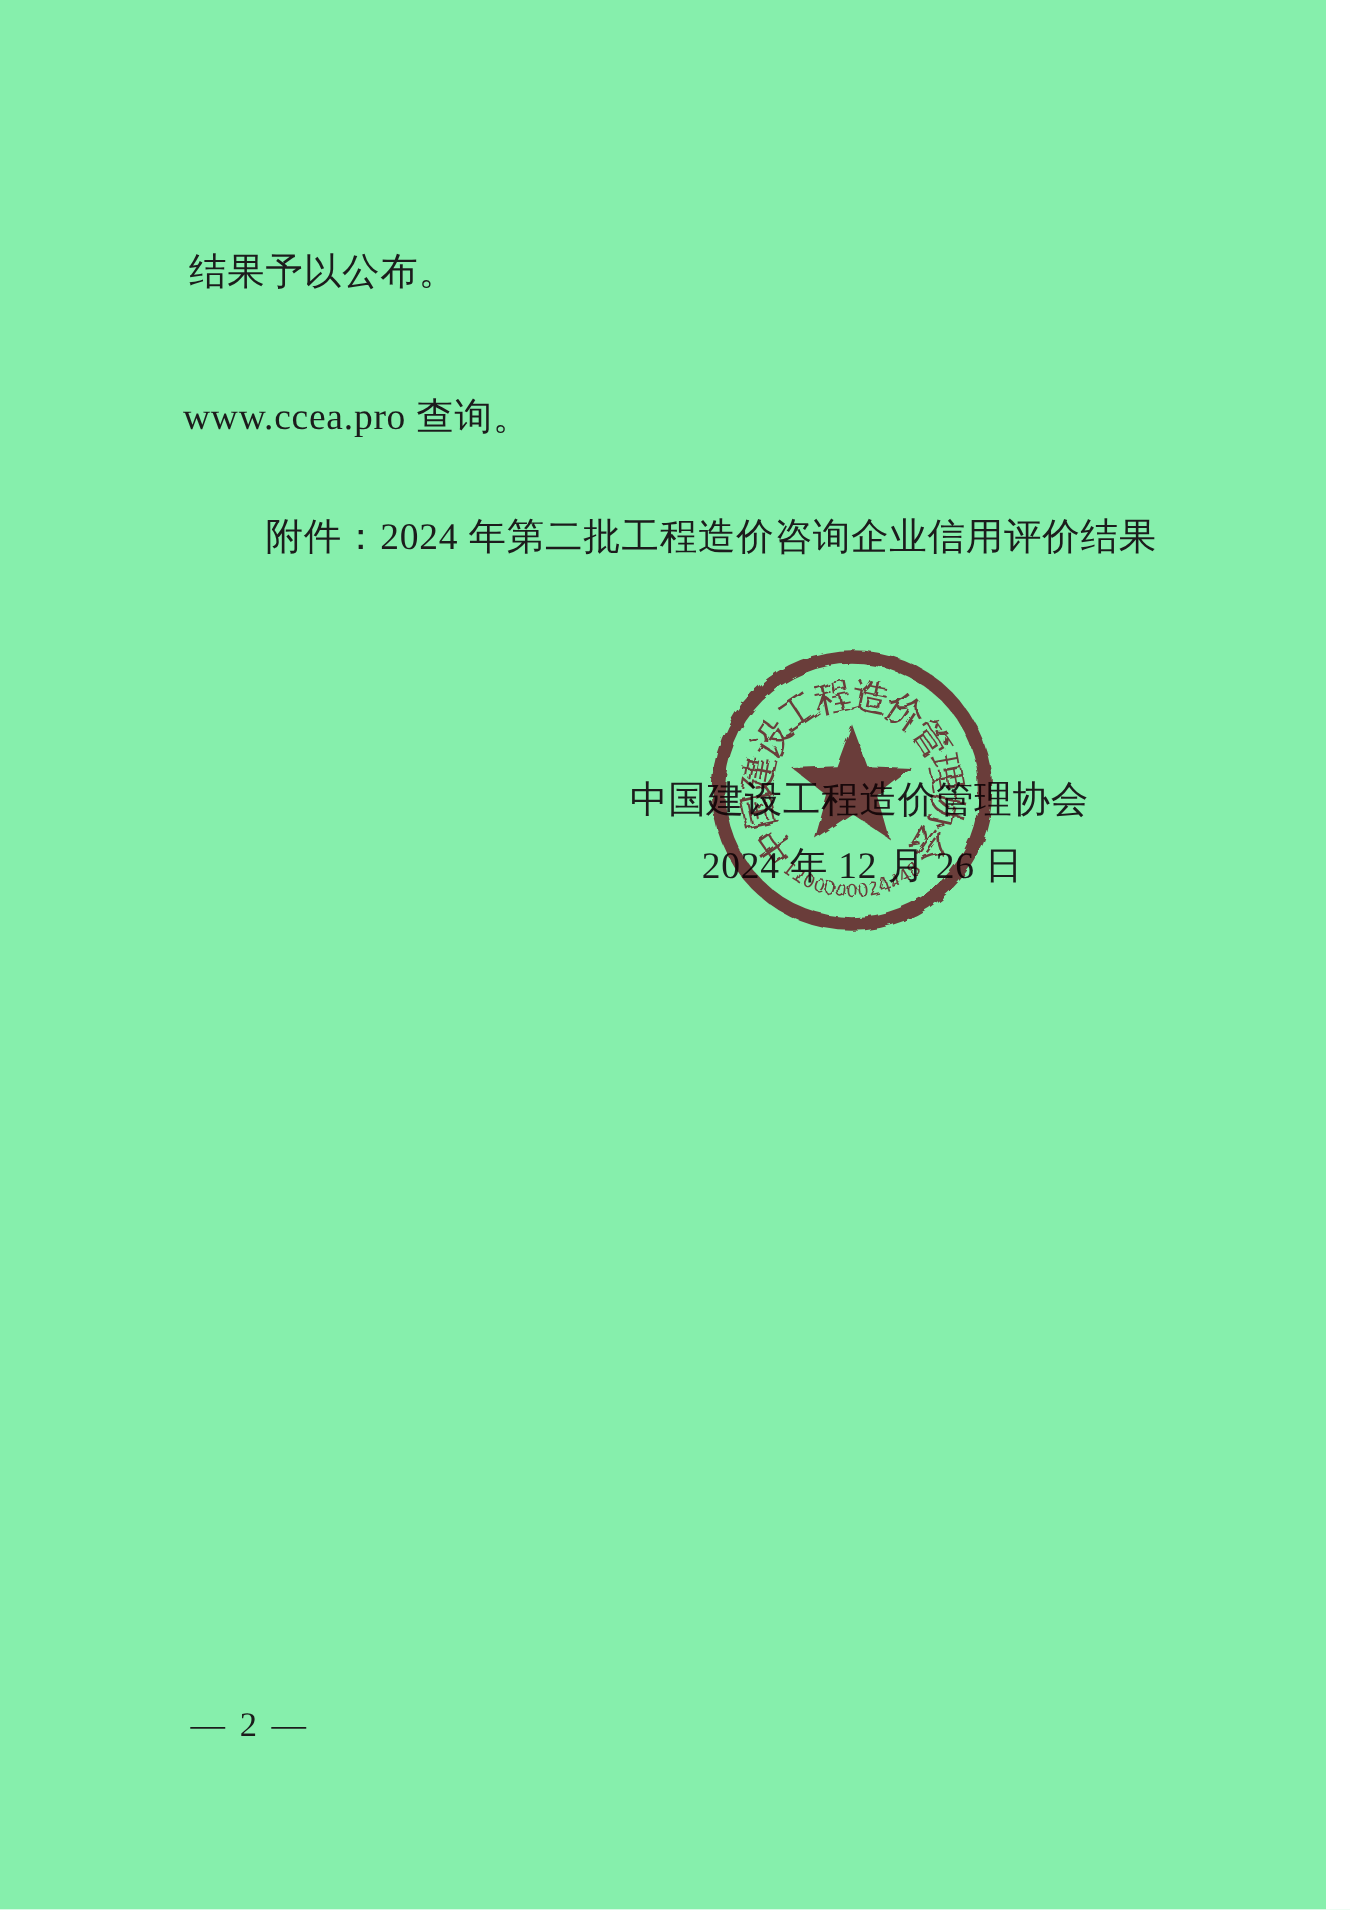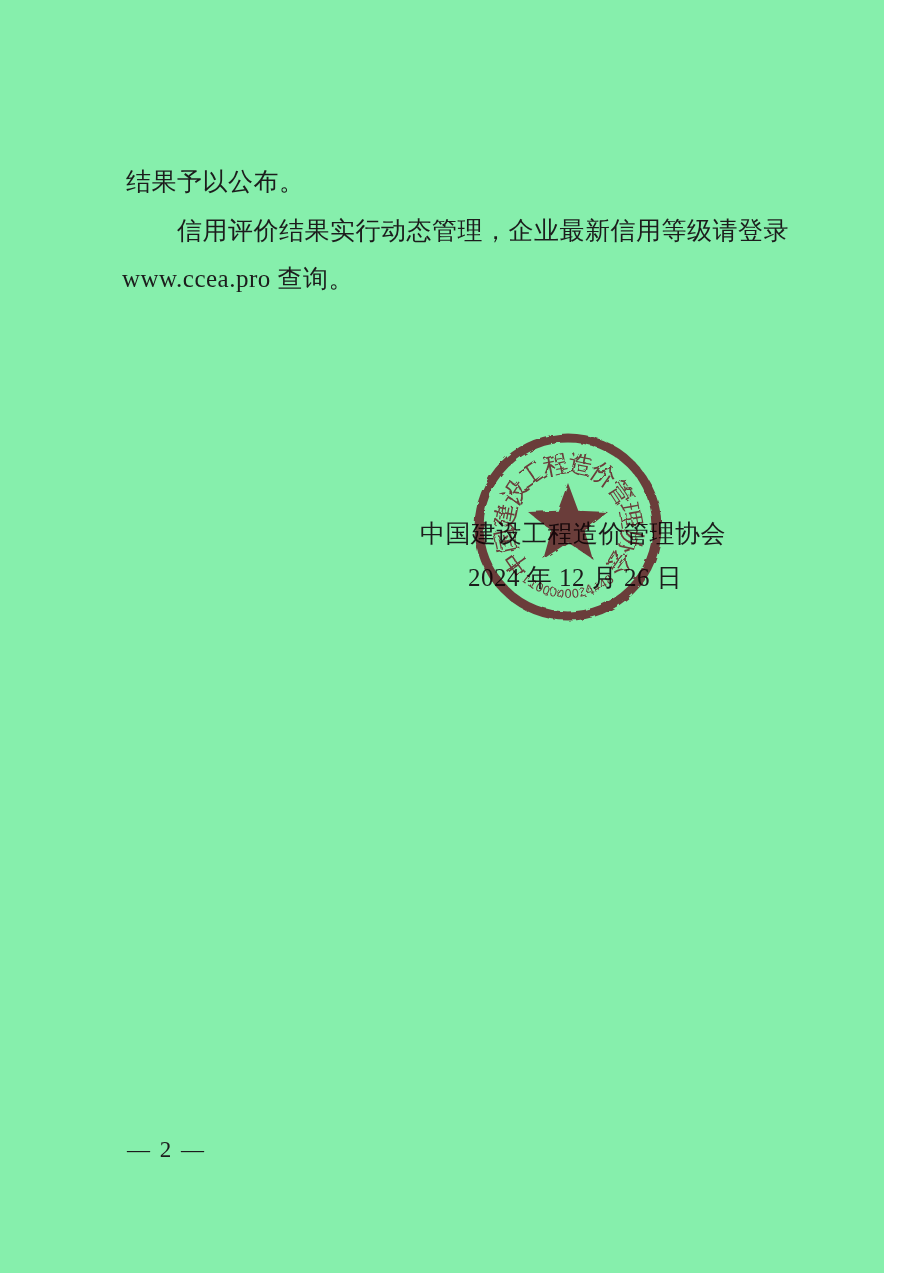--- a/index.html
+++ b/index.html
@@ -63,24 +63,24 @@
     fill: var(--seal-color, #c63248);
   }
 </style>
 </head>
 <body>
 
 <div class="page">
 
   <div class="txt body-line-1">结果予以公布。</div>
 
-  <div class="txt body-line-2">信用评价结果实行动态管理，企业最新信用等级请登录</div>
 
   <div class="txt body-line-3">www.ccea.pro 查询。</div>
 
+  <div class="txt attachment-line">附件：2024 年第二批工程造价咨询企业信用评价结果</div>
 
   <div class="txt sig-org">中国建设工程造价管理协会</div>
 
   <div class="txt sig-date">2024 年 12 月 26 日</div>
 
   <div class="seal">
     <svg viewBox="0 0 190 190">
       <defs>
         <filter id="rough" x="-10%" y="-10%" width="120%" height="120%">
           <feTurbulence type="fractalNoise" baseFrequency="0.12" numOctaves="2" result="n"></feTurbulence>

